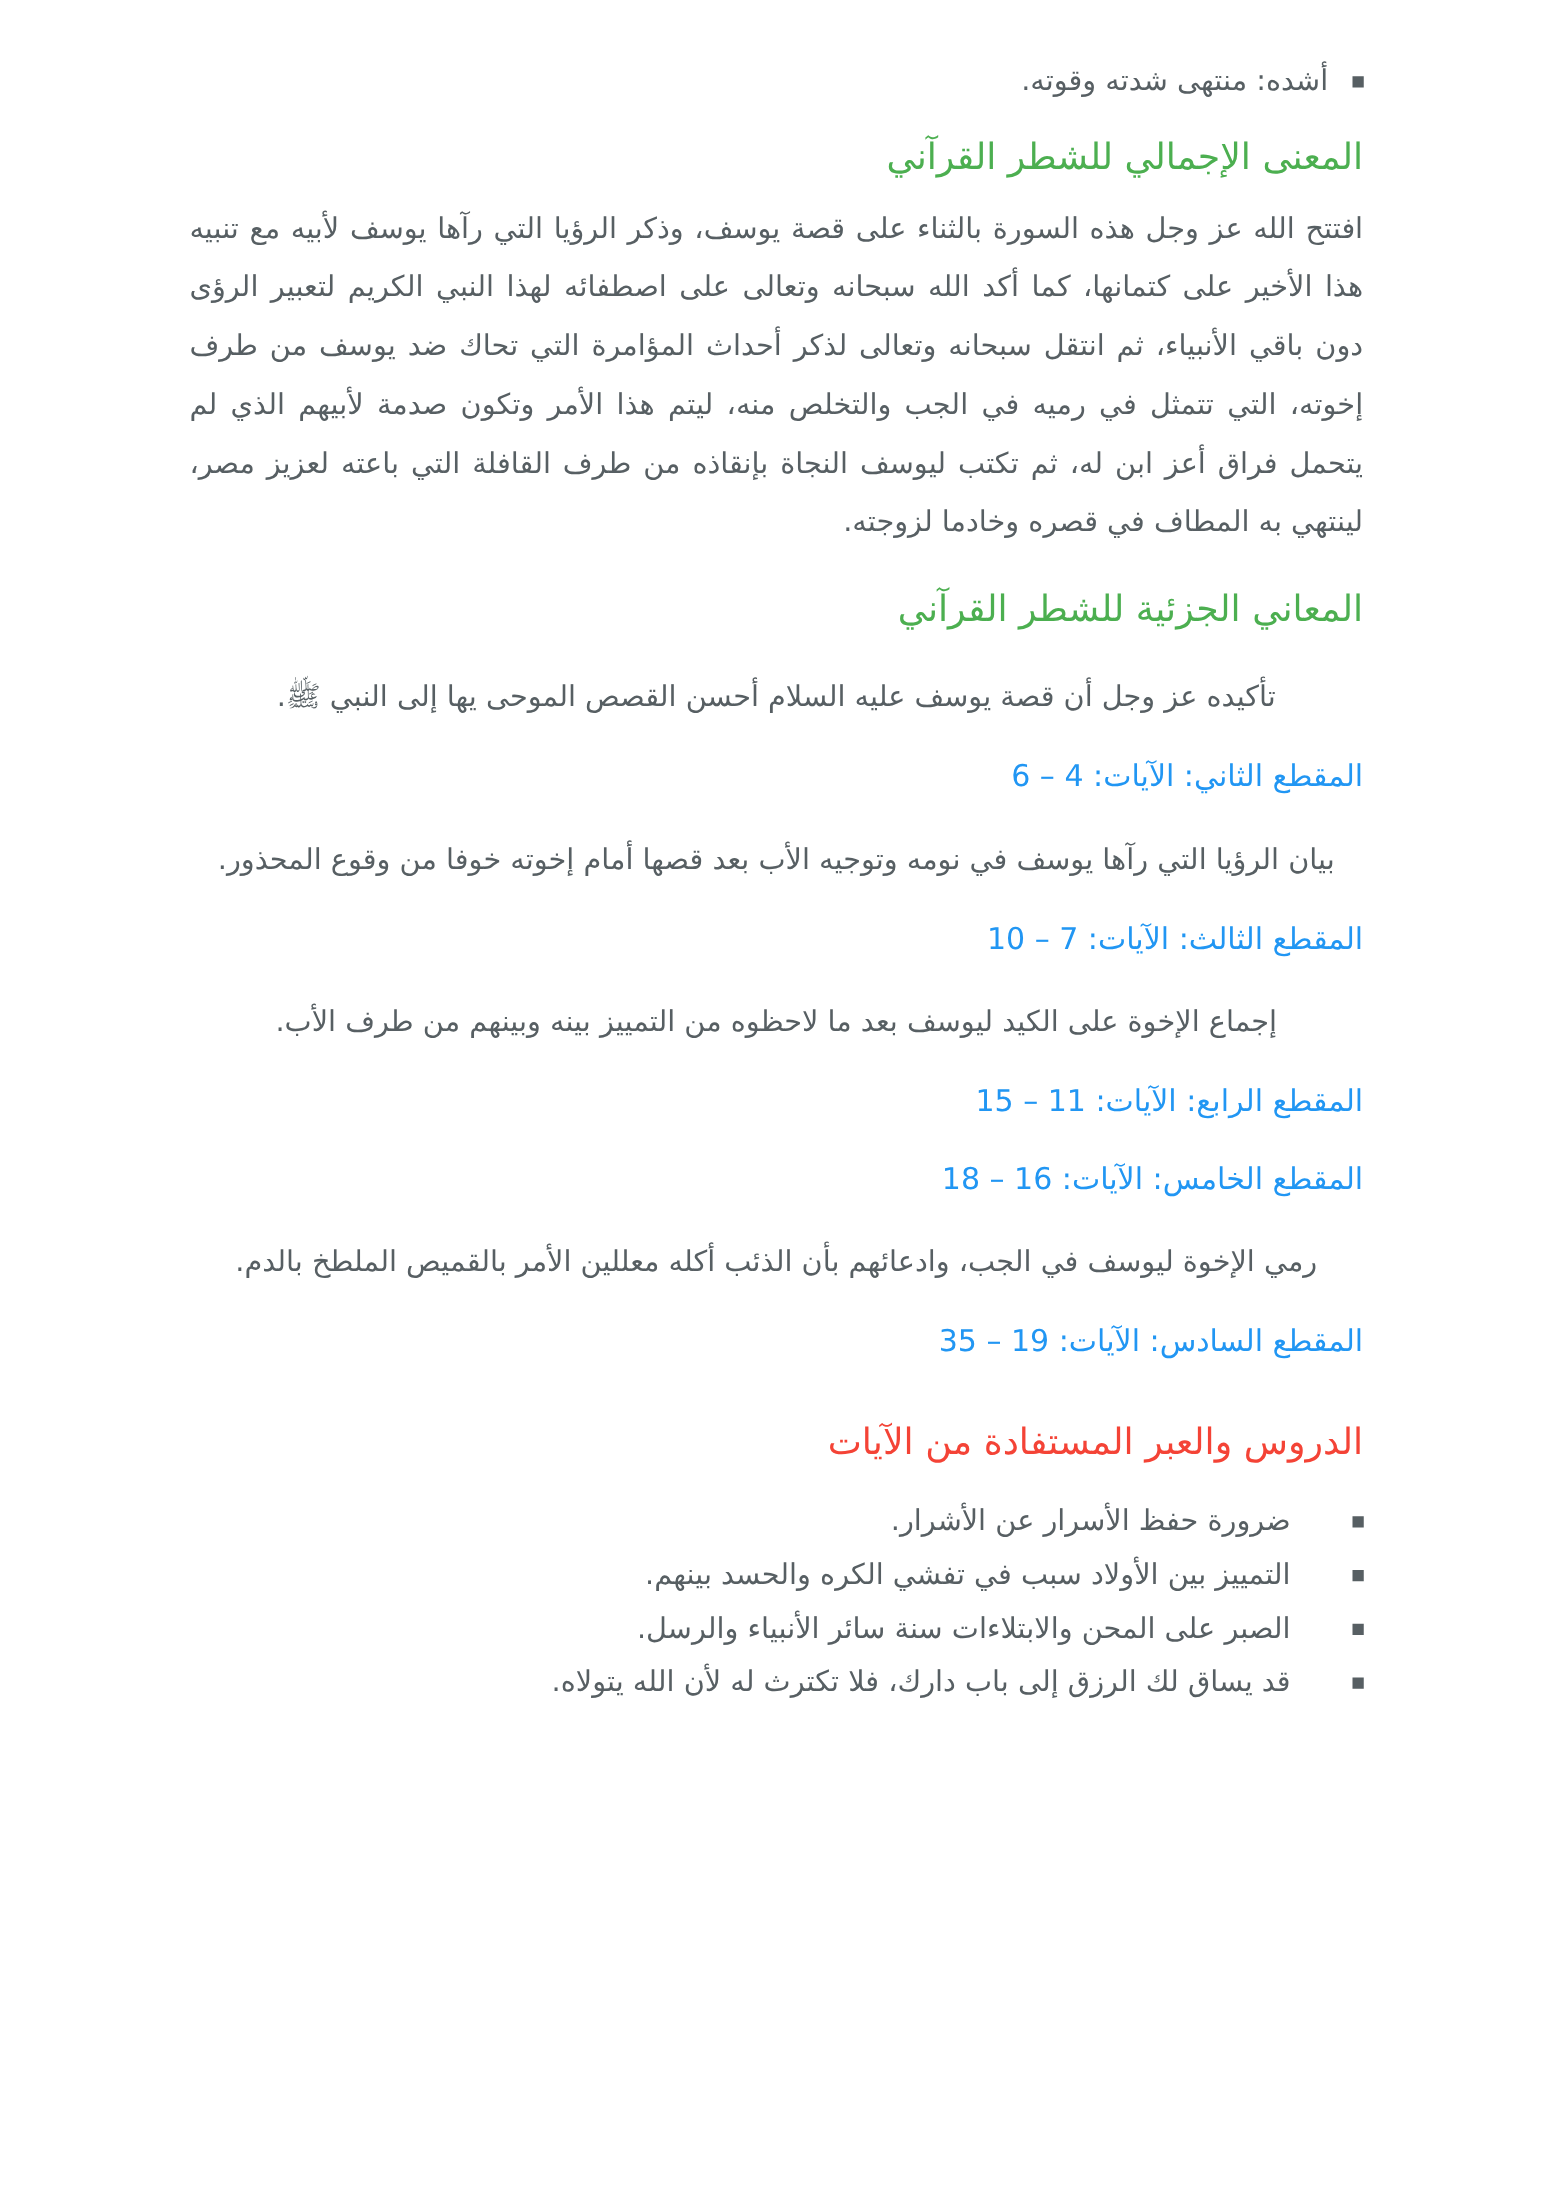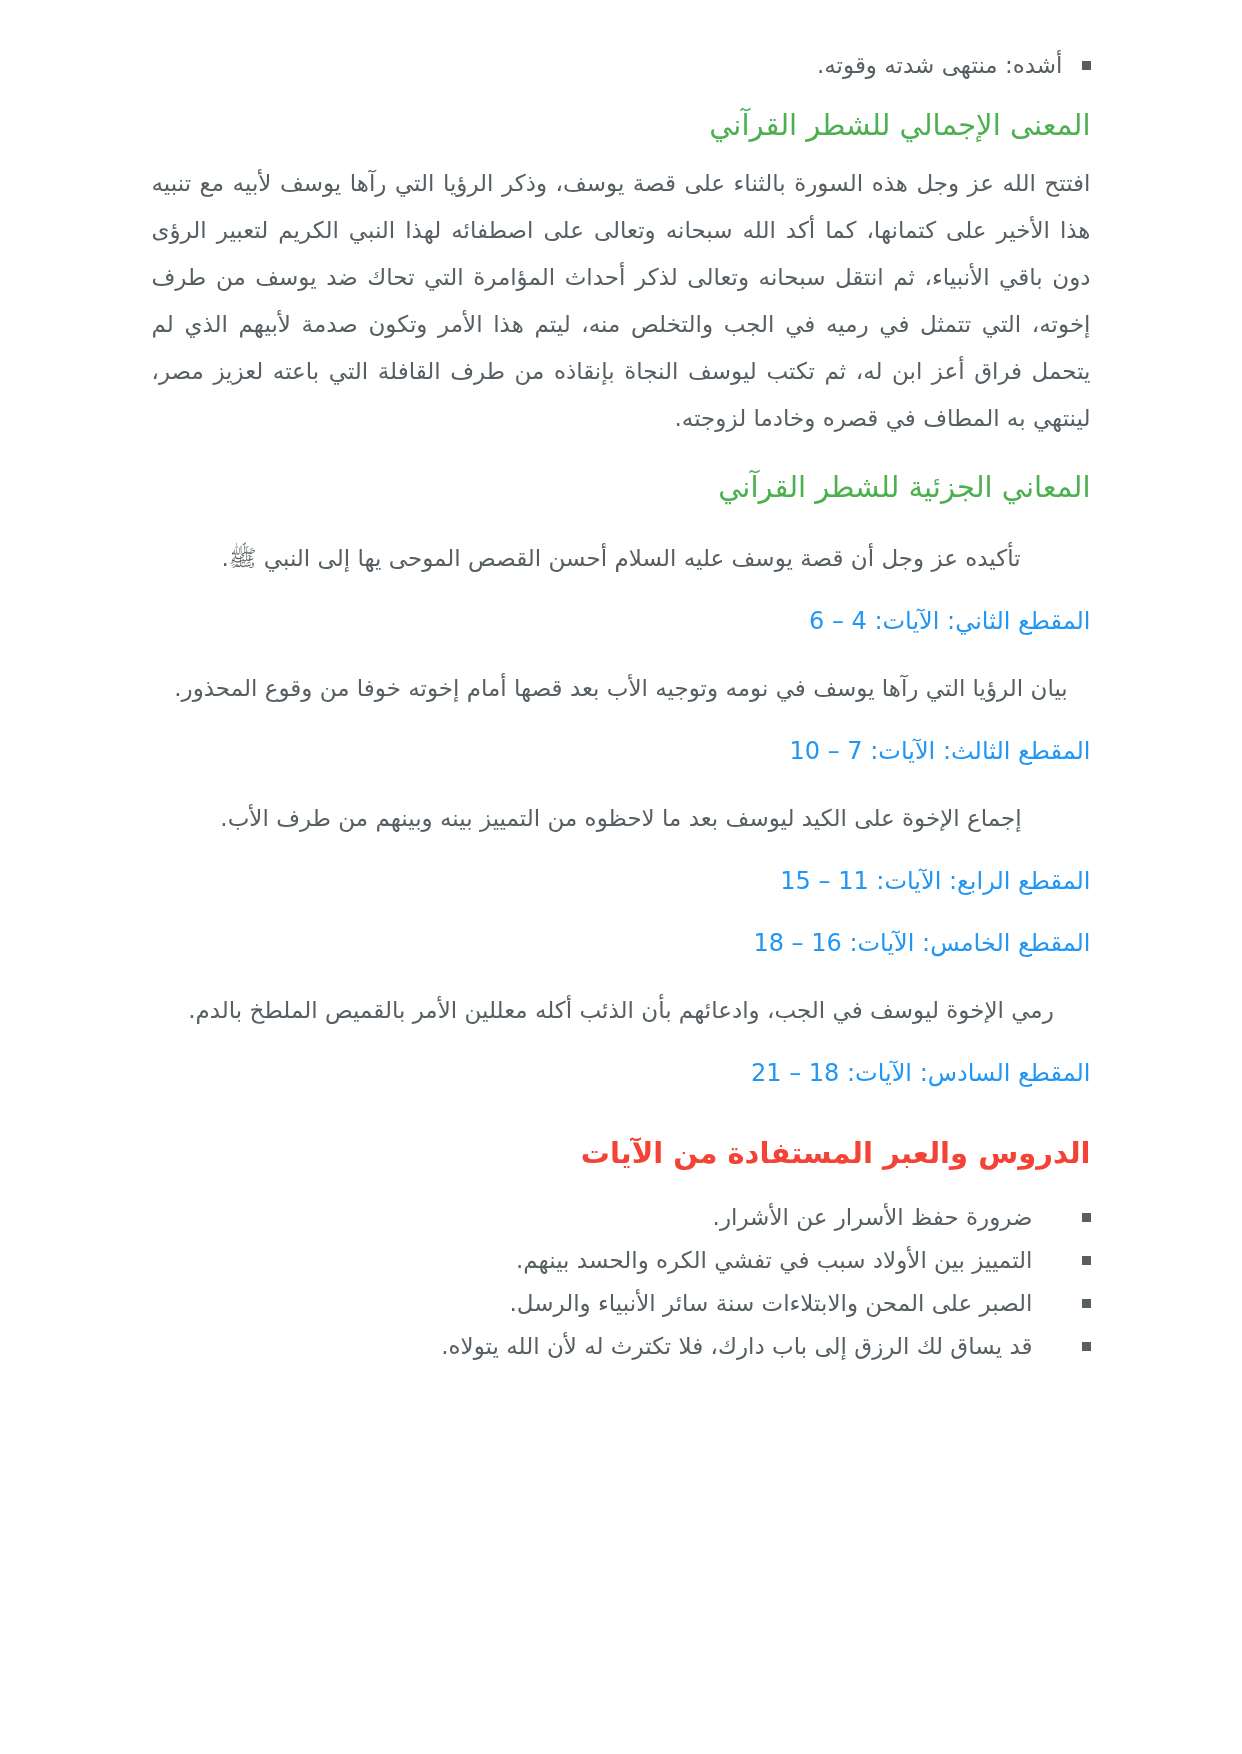--- a/index.html
+++ b/index.html
@@ -31,21 +31,21 @@
   .h-green {
     color: var(--green, #4caf50);
     font-size: 29px;
     font-weight: 400;
     line-height: 38px;
     margin: 26px 0 0;
   }
   .h-red {
     color: var(--red, #f44336);
     font-size: 29px;
-    font-weight: 700;
+    font-weight: 400;
     line-height: 38px;
     margin: 46px 0 0;
   }
   .h-blue {
     color: var(--blue, #2196f3);
     font-size: 24px;
     font-weight: 400;
     line-height: 30px;
     margin: 32px 0 0;
   }
@@ -91,21 +91,21 @@
   <p class="passage-text">بيان الرؤيا التي رآها يوسف في نومه وتوجيه الأب بعد قصها أمام إخوته خوفا من وقوع المحذور.</p>
 
   <h2 class="h-blue">المقطع الثالث: الآيات: 7 – 10</h2>
   <p class="passage-text">إجماع الإخوة على الكيد ليوسف بعد ما لاحظوه من التمييز بينه وبينهم من طرف الأب.</p>
 
   <h2 class="h-blue">المقطع الرابع: الآيات: 11 – 15</h2>
 
   <h2 class="h-blue">المقطع الخامس: الآيات: 16 – 18</h2>
   <p class="passage-text">رمي الإخوة ليوسف في الجب، وادعائهم بأن الذئب أكله معللين الأمر بالقميص الملطخ بالدم.</p>
 
-  <h2 class="h-blue">المقطع السادس: الآيات: 18 – 21</h2>
+  <h2 class="h-blue">المقطع السادس: الآيات: 19 – 35</h2>
 
   <h1 class="h-red">الدروس والعبر المستفادة من الآيات</h1>
 
   <div class="lessons-list">
     <div class="bullet-row">
       <span class="bullet-square"></span>
       <span>ضرورة حفظ الأسرار عن الأشرار.</span>
     </div>
     <div class="bullet-row">
       <span class="bullet-square"></span>

